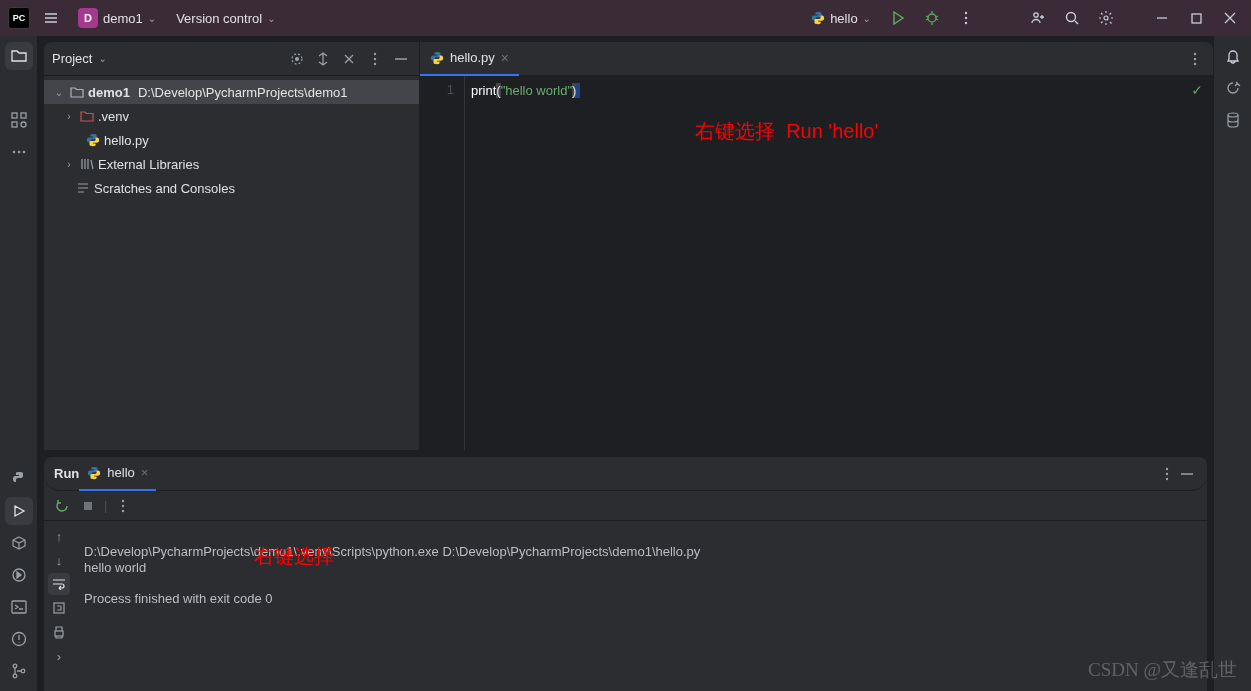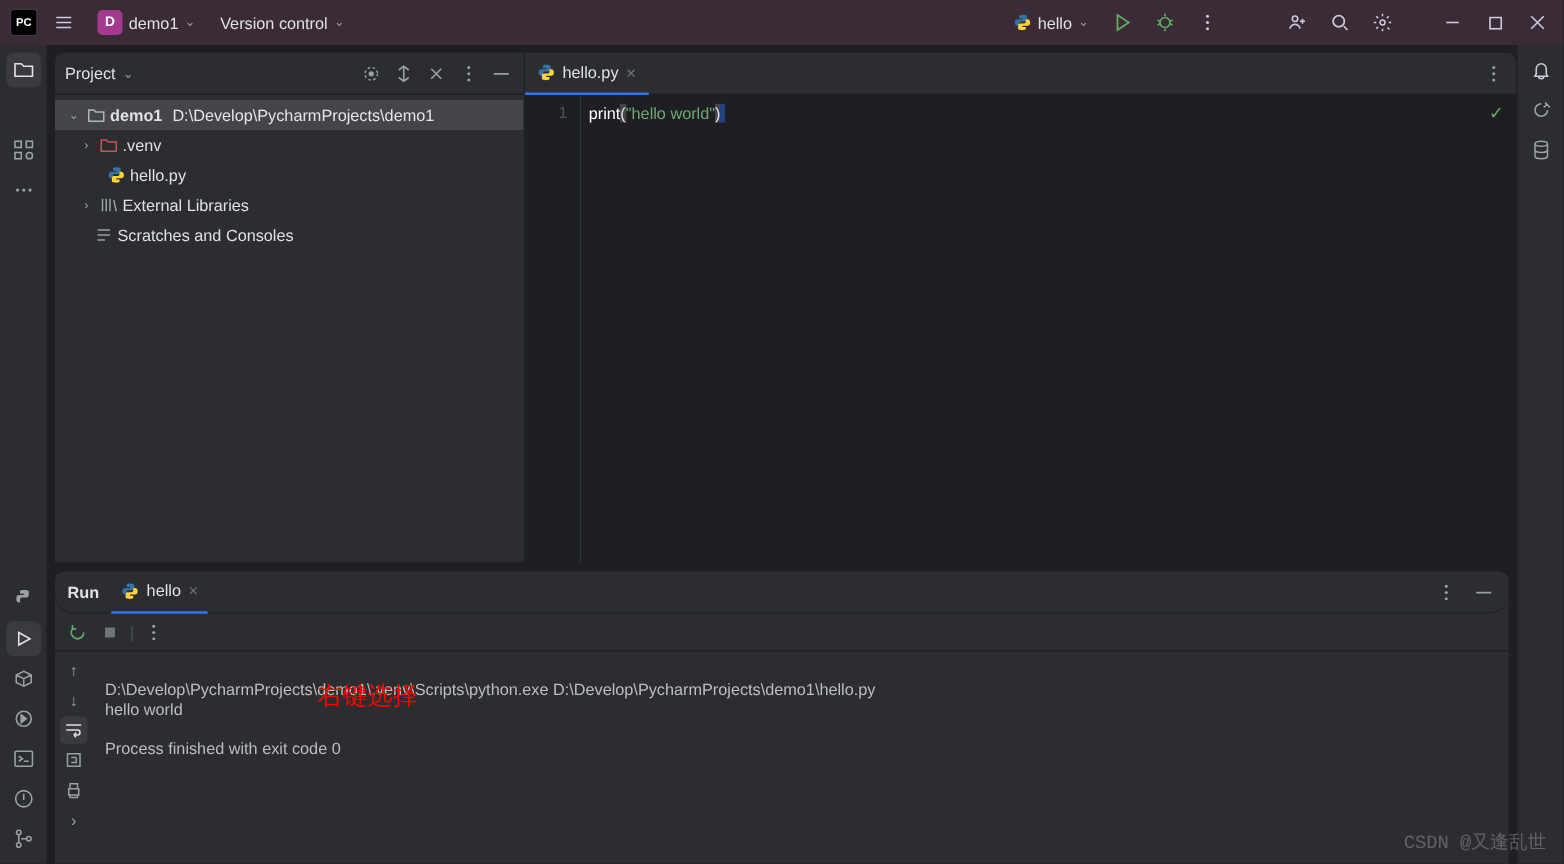--- a/index.html
+++ b/index.html
@@ -54,31 +54,31 @@
 .k-fn{color:#ffffff;}
 .k-str{color:#6aab73;}
 .k-par{color:#dfe1e5;}
 .caret{background:#214283;}
 .hlpar{background:#43454a;}
 .check{position:absolute;top:6px;right:10px;color:#5fad65;font-size:14px;}
 .annot{position:absolute;color:#ff0000;font-size:20px;font-weight:400;}
 
 
 .run-panel{grid-column:2/4;background:#2b2d30;display:flex;flex-direction:column;margin:6px 6px 0 6px;border-radius:8px 8px 0 0;overflow:hidden;border-top:1px solid #1e1f22;}
-.run-hdr{height:34px;display:flex;align-items:center;padding:0 10px;gap:10px;border-bottom:1px solid #1e1f22;border-radius:16px;}
+.run-hdr{height:34px;display:flex;align-items:center;padding:0 10px;border-bottom:1px solid #1e1f22;border-radius:16px;}
 .run-tab{display:flex;align-items:center;gap:6px;padding:4px 8px;border-bottom:2px solid #3574f0;height:34px;}
 .run-tab .close{color:#6f737a;}
 .run-toolbar{height:30px;display:flex;align-items:center;padding:0 8px;gap:6px;border-bottom:1px solid #1e1f22;}
 .run-body{flex:1;display:flex;}
 .run-left{width:30px;display:flex;flex-direction:column;align-items:center;padding-top:4px;gap:2px;}
 .run-left .rb{width:22px;height:22px;display:flex;align-items:center;justify-content:center;color:#9aa0a6;cursor:pointer;border-radius:4px;}
 .run-left .rb.active{background:#393b40;}
 .console{flex:1;padding:8px 10px;font-family:Consolas,"Courier New",monospace;font-size:13px;color:#bcbec4;position:relative;white-space:pre;}
 .console .cmd{color:#bcbec4;}
-.watermark{position:absolute;right:14px;bottom:8px;color:rgba(255,255,255,.25);font-size:15px;font-family:Liberation Mono, monospace;}
+.watermark{position:absolute;right:14px;bottom:8px;color:rgba(255,255,255,.25);font-size:19px;font-family:Liberation Serif, serif;}
 </style>
 </head>
 <body>
 
 <div class="topbar">
   <div class="pc-logo">PC</div>
   <div class="icon-btn hamburger">
     <svg width="16" height="16" viewBox="0 0 16 16">
         <path stroke="#c9ccd6" stroke-width="1.3" d="M2 4h12M2 8h12M2 12h12"></path>
       </svg>
@@ -317,20 +317,21 @@
           </svg>
         </span>
     </div>
     <div class="editor">
       <div class="gutter">
           <div>1</div>
         </div>
       <div class="code">
         <div class="line"><span class="k-fn">print</span><span class="k-par hlpar">(</span><span class="k-str">"hello world"</span><span class="k-par hlpar">)</span><span class="caret">&nbsp;</span></div>
         <span class="check">✓</span>
+        <div class="annot" style="top:42px;left:230px"><span>右键选择</span>&nbsp;&nbsp;<span>Run 'hello'</span></div>
       </div>
     </div>
   </div>
 
   <div class="right-rail">
     <div class="rail-btn">
         <svg width="16" height="16" viewBox="0 0 16 16" fill="none" stroke="#c9ccd6" stroke-width="1.3">
           <path d="M4 11V7a4 4 0 018 0v4l1 2H3zM6 13a2 2 0 004 0"></path>
         </svg>
       </div>

